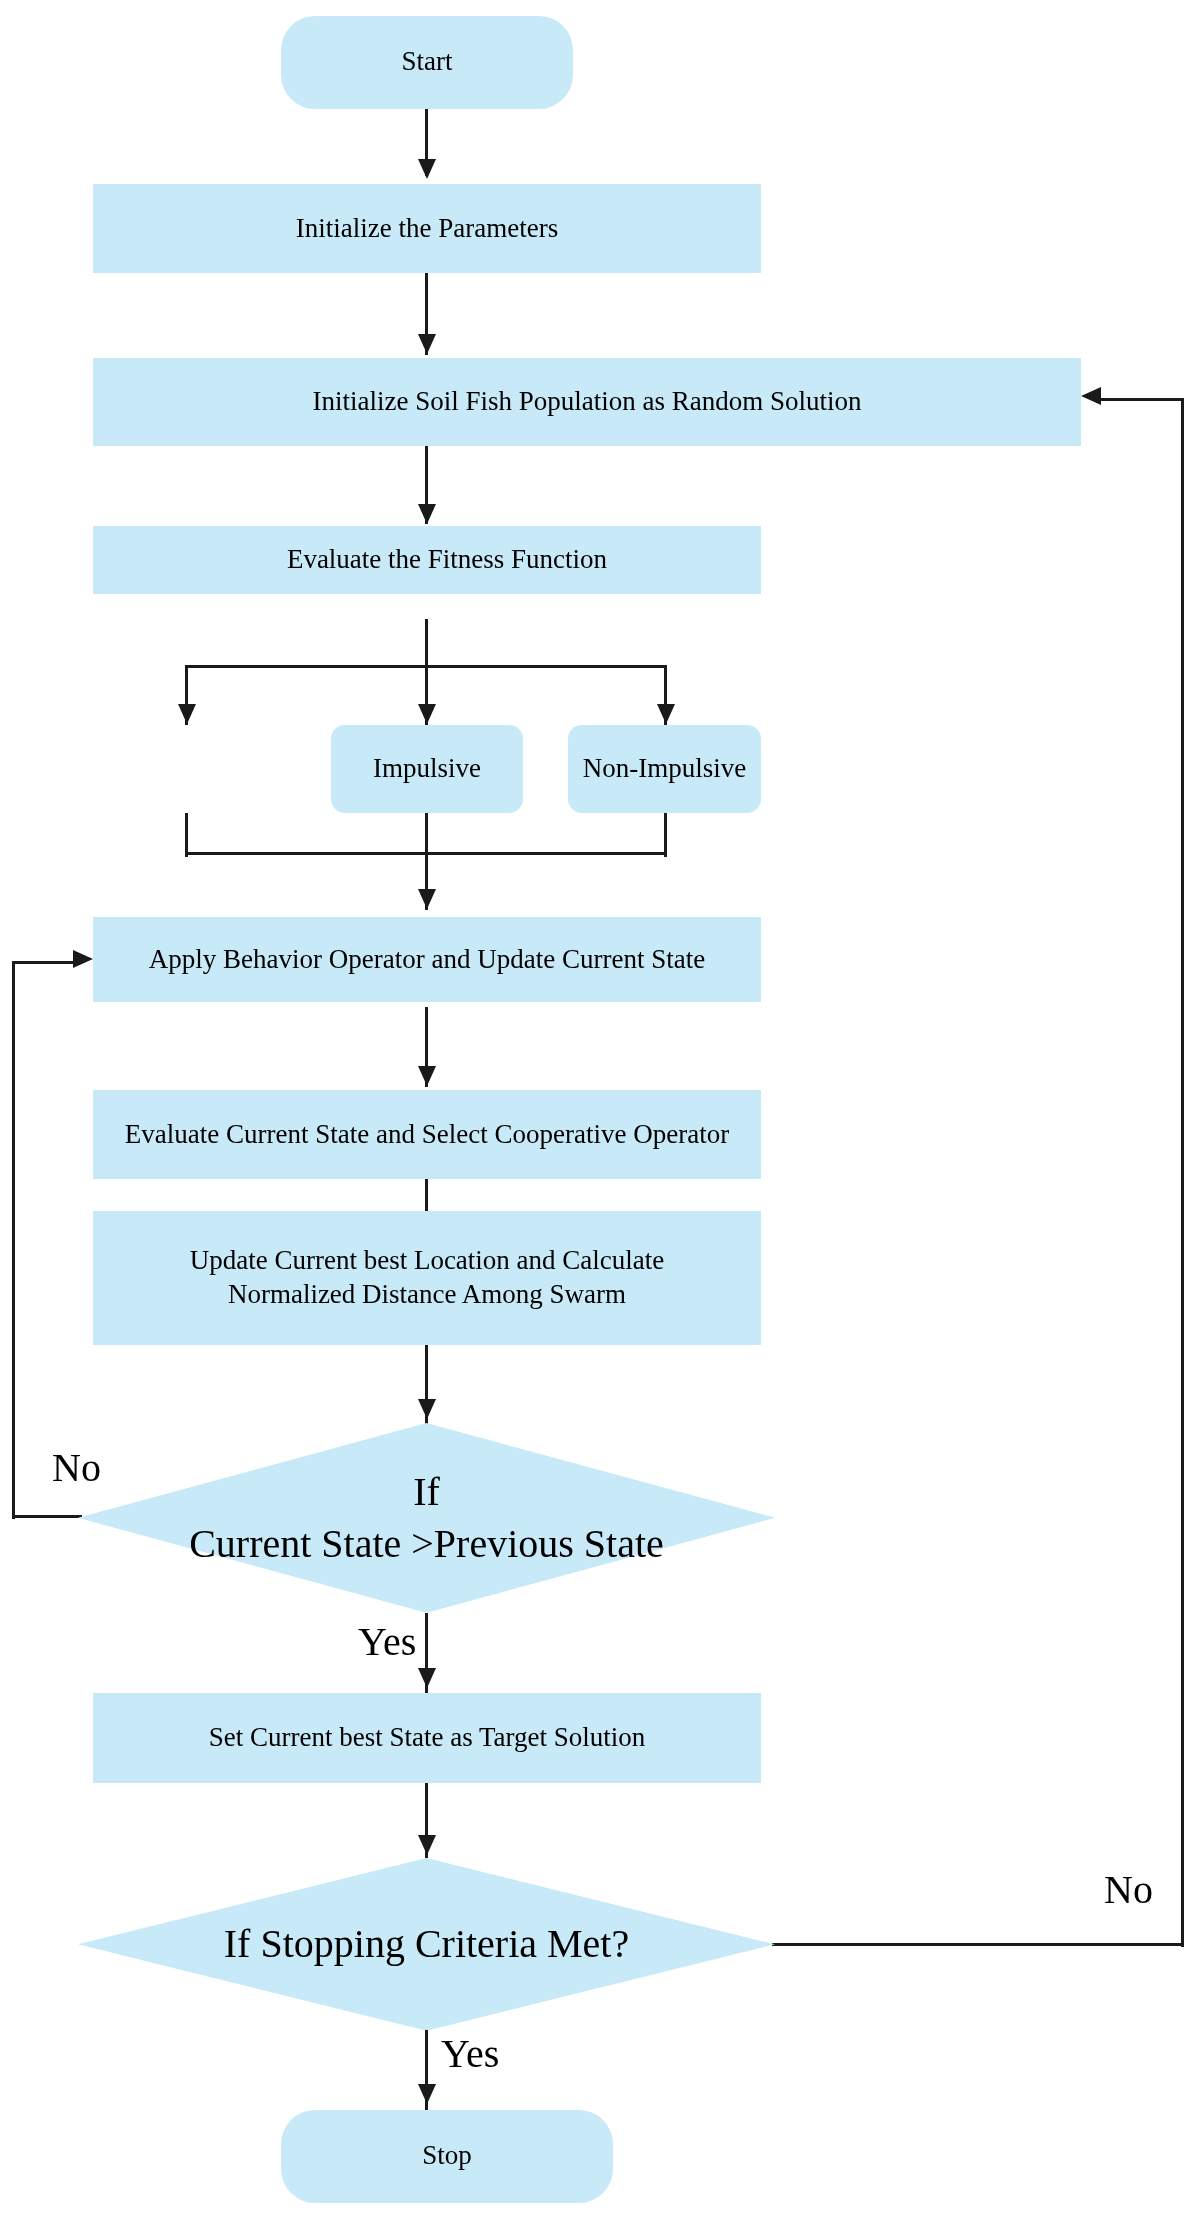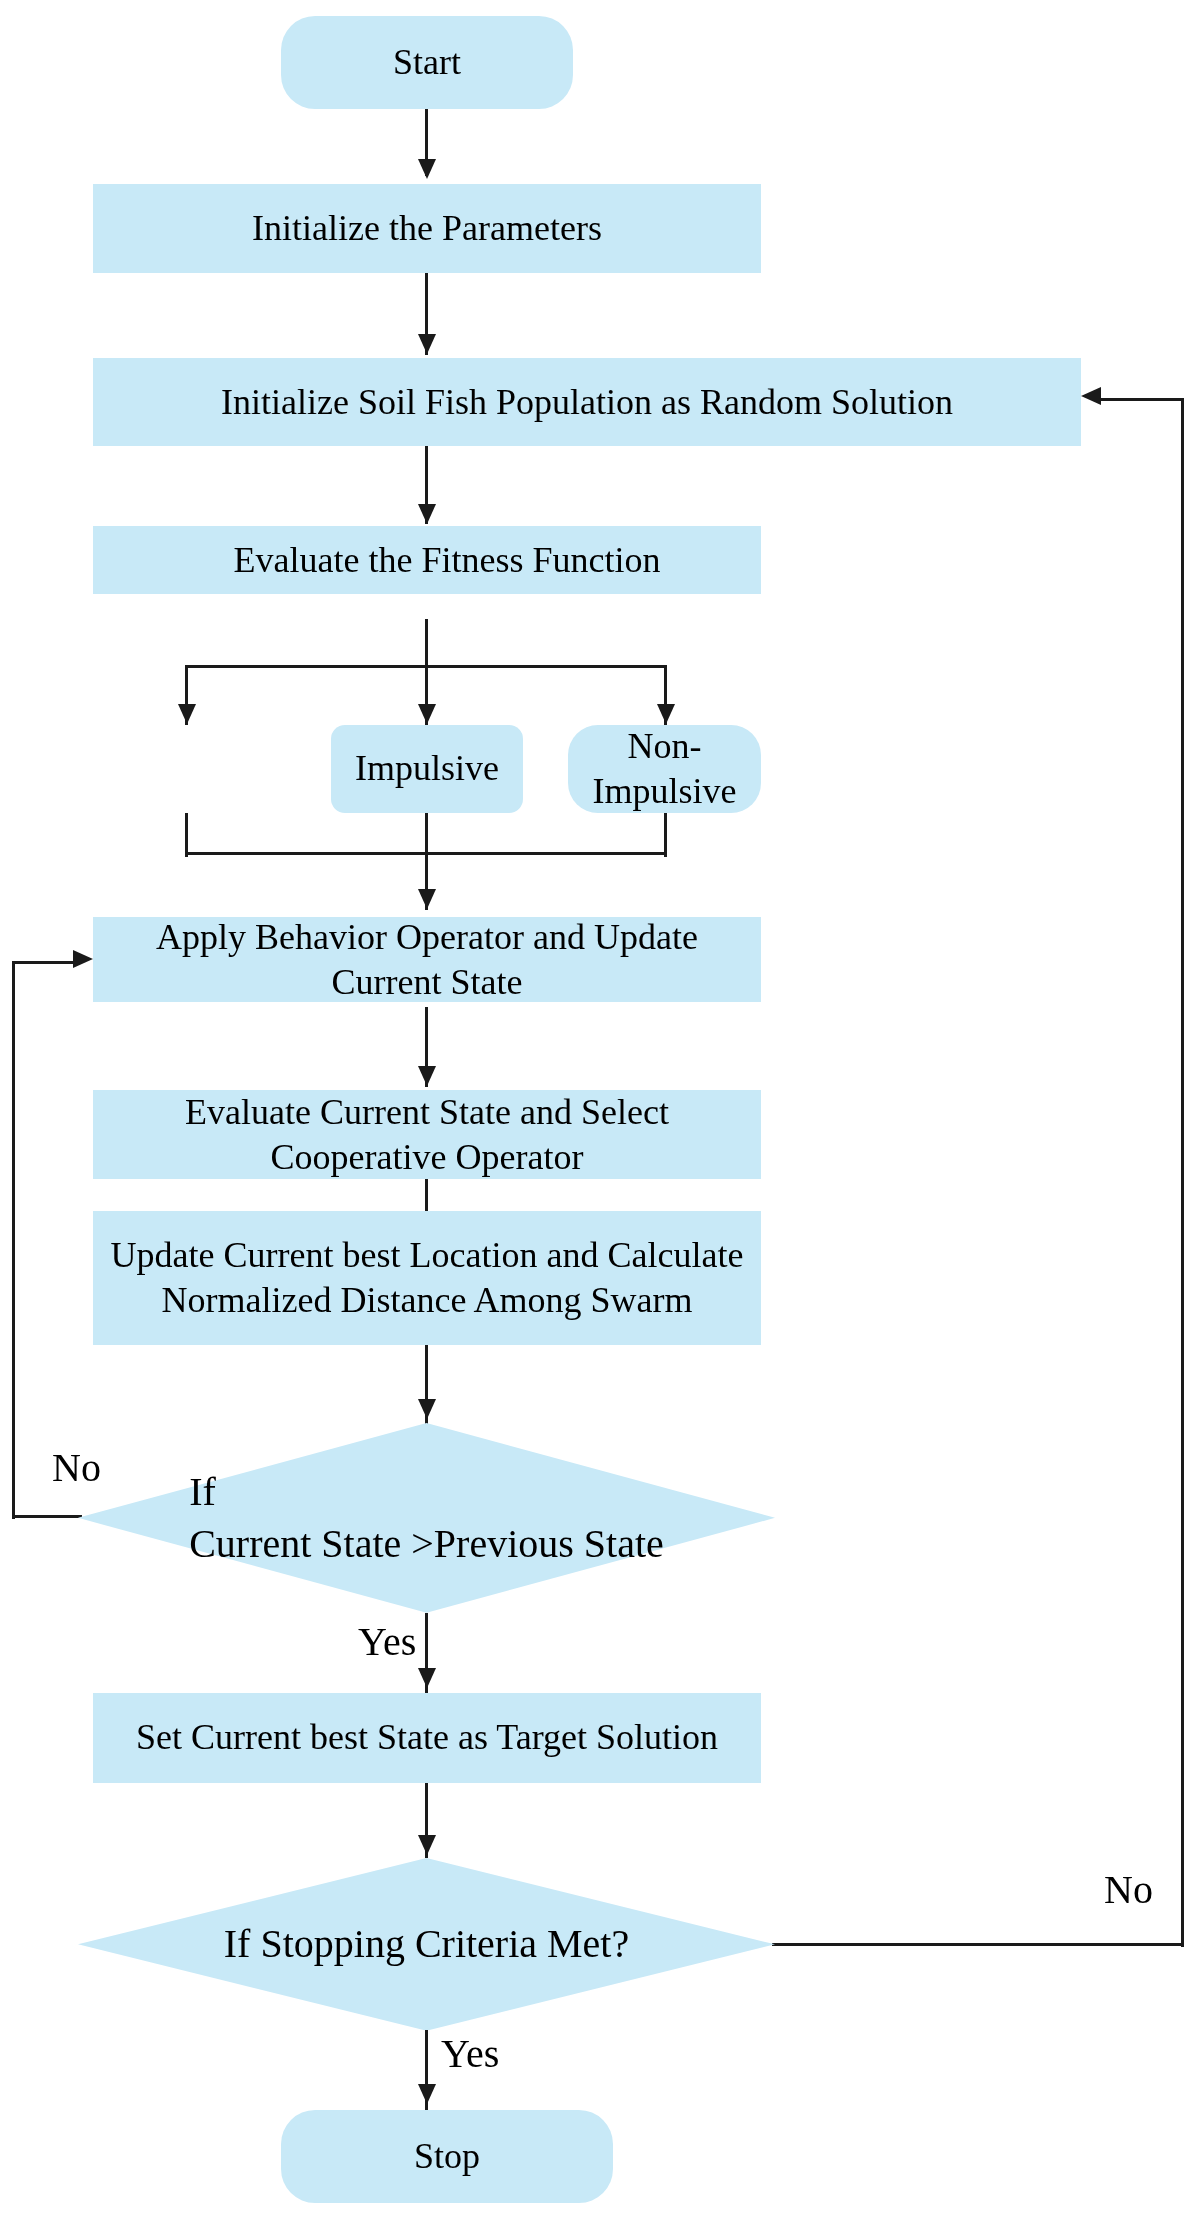--- a/index.html
+++ b/index.html
@@ -51,21 +51,21 @@
   }
   .diamond-text {
     position: absolute;
     left: 0;
     top: 0;
     width: 100%;
     height: 100%;
     display: flex;
     align-items: center;
     justify-content: center;
-    text-align: left;
+    text-align: center;
     color: #000;
     line-height: 1.3;
     pointer-events: none;
   }
 
   
   .conn {
     position: absolute;
     background: #1a1a1a;
     z-index: 1;
@@ -98,21 +98,21 @@
 
   
   .edge-label {
     position: absolute;
     color: #000;
     z-index: 4;
     white-space: nowrap;
   }
 
   
-  .fs-29 { font-size: 36px; }
+  .fs-29 { font-size: 27px; }
   .fs-28 { font-size: 40px; }
 </style>
 </head>
 <body>
 
 <div id="canvas">
 
   <div class="node terminal fs-29" style="left: 281px; top: 15.5741px; width: 292px; height: 93.4443px;">
     <span class="label">Start</span>
   </div>
@@ -145,21 +145,21 @@
   <div class="conn vline" style="left: 185px; top: 665.437px; height: 59.4646px;"></div>
   <div class="conn vline" style="left: 425px; top: 665.437px; height: 59.4646px;"></div>
   <div class="conn vline" style="left: 664px; top: 665.437px; height: 59.4646px;"></div>
   <div class="arrow-down" style="left: 178px; top: 703.664px;"></div>
   <div class="arrow-down" style="left: 418px; top: 703.664px;"></div>
   <div class="arrow-down" style="left: 657px; top: 703.664px;"></div>
 
   <div class="node small-round fs-29" style="left: 331px; top: 724.901px; width: 192px; height: 87.781px;">
     <span class="label">Impulsive</span>
   </div>
-  <div class="node small-round fs-29" style="left: 568px; top: 724.901px; width: 193px; height: 87.781px; border-radius: 30px;">
+  <div class="node small-round fs-29" style="left: 568px; top: 724.901px; width: 193px; height: 87.781px;">
     <span class="label">Non-Impulsive</span>
   </div>
 
   <div class="conn vline" style="left: 185px; top: 812.682px; height: 43.8905px;"></div>
   <div class="conn vline" style="left: 425px; top: 812.682px; height: 97.6918px;"></div>
   <div class="conn vline" style="left: 664px; top: 812.682px; height: 43.8905px;"></div>
   <div class="conn hline" style="left: 185px; top: 852.325px; width: 482px;"></div>
   <div class="arrow-down" style="left: 418px; top: 889.137px;"></div>
 
   <div class="node process fs-29" style="left: 93px; top: 917.453px; width: 668px; height: 85px;">

